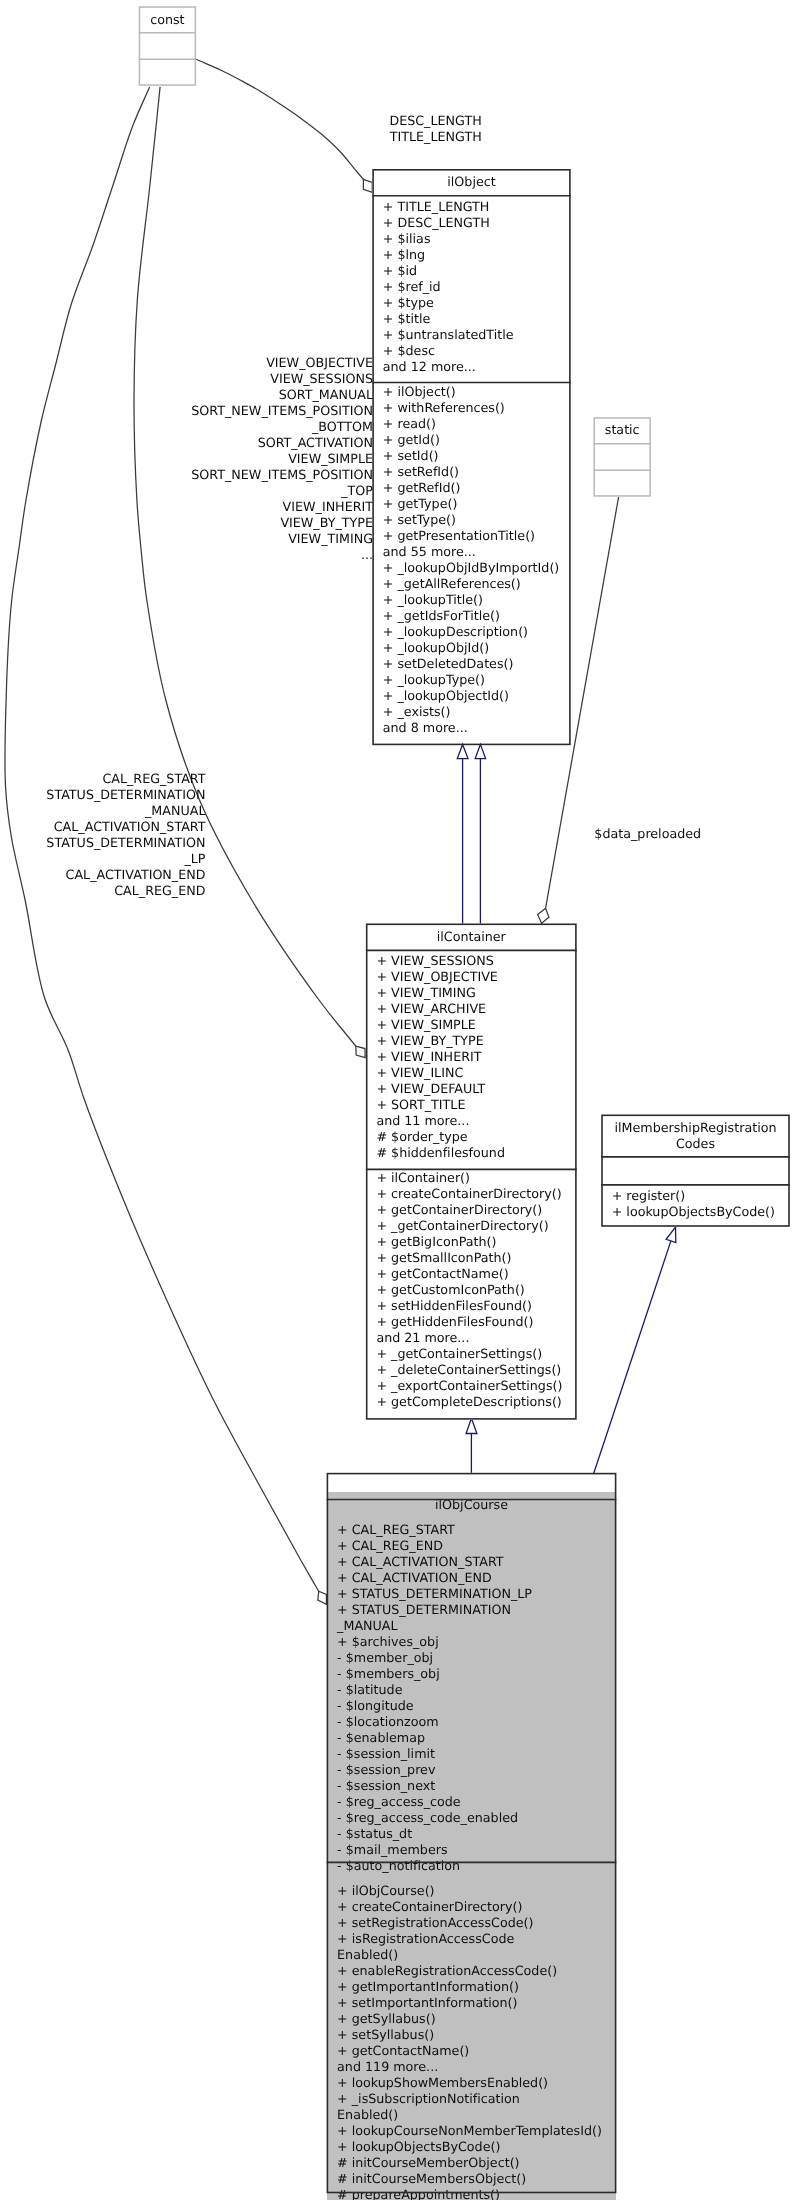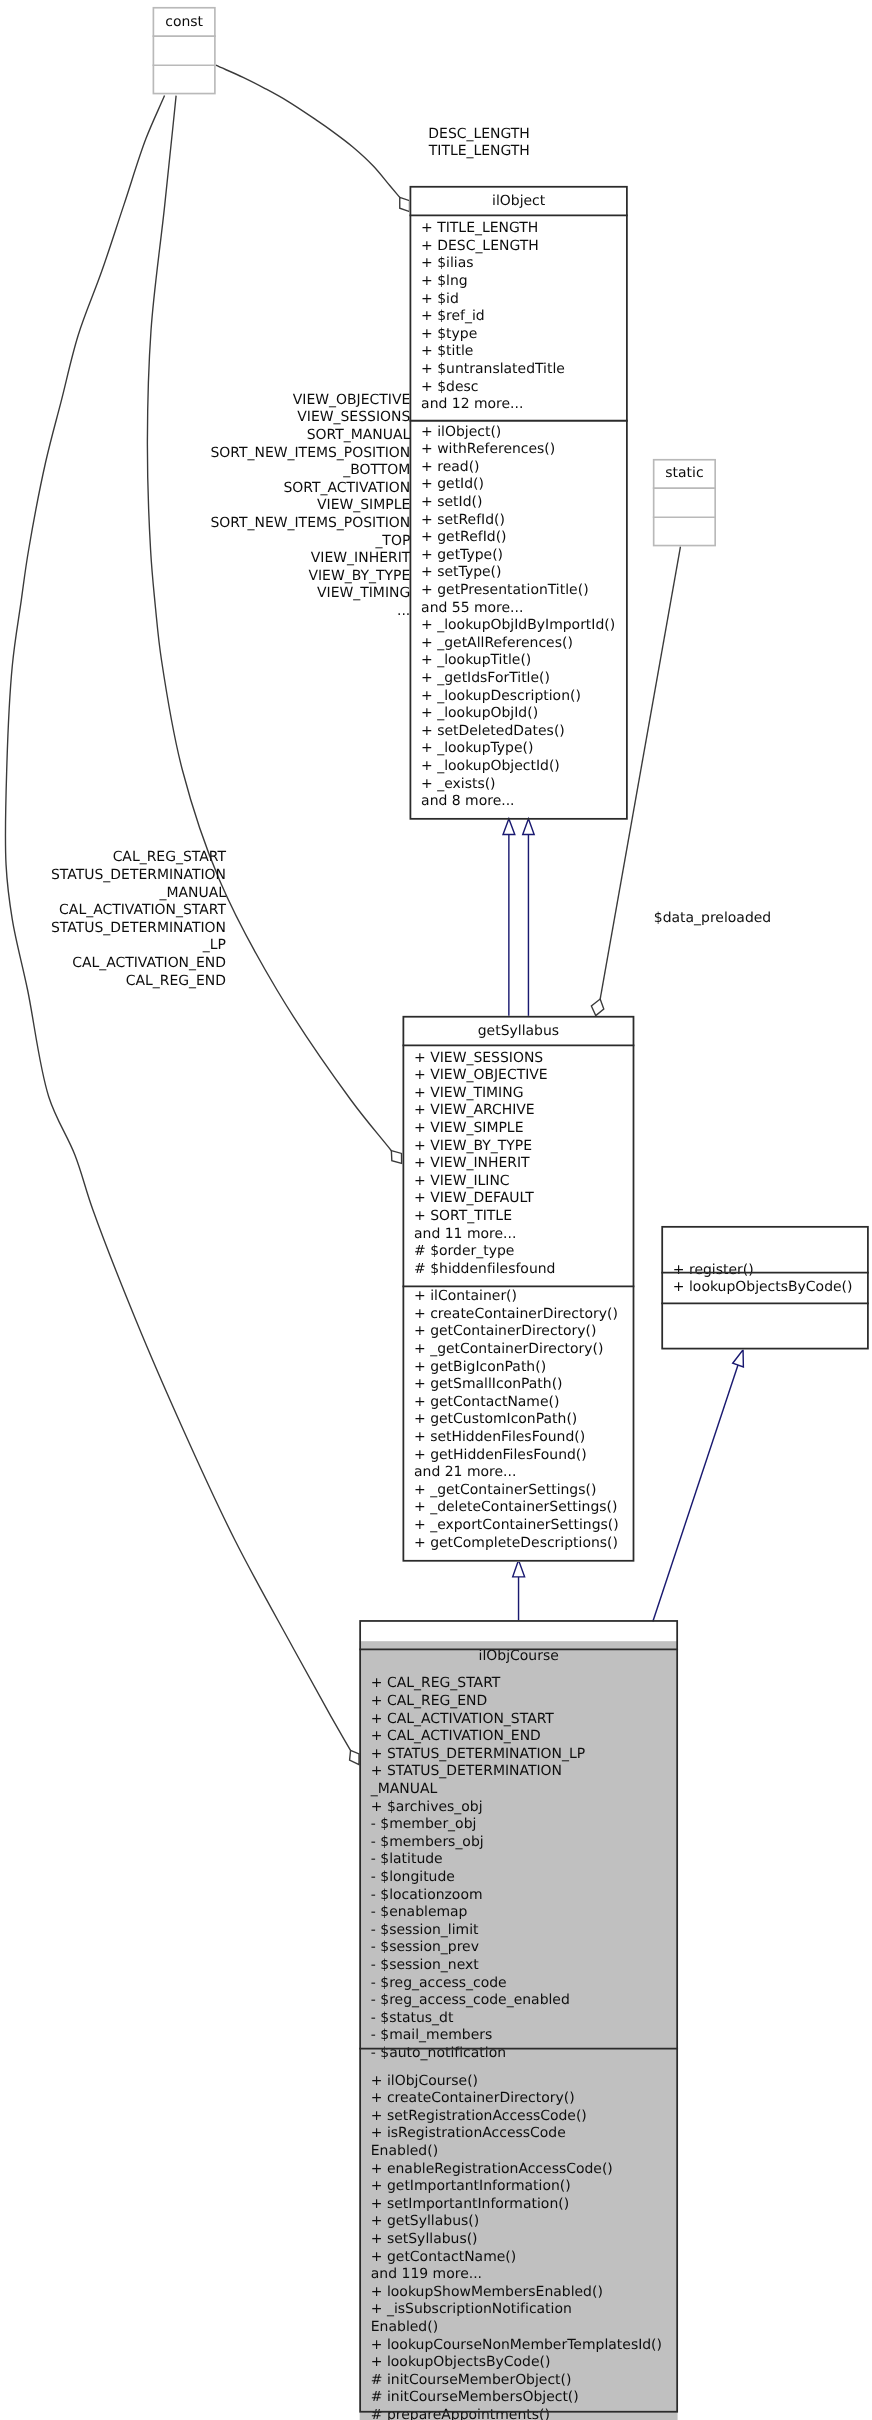--- a/index.html
+++ b/index.html
@@ -111,21 +111,21 @@
         <div class="row">+ setDeletedDates()</div>
         <div class="row">+ _lookupType()</div>
         <div class="row">+ _lookupObjectId()</div>
         <div class="row">+ _exists()</div>
         <div class="row">and 8 more...</div>
       </div>
   </div>
 
   <div class="node strong" style="left:365.9px;top:923.5px;width:210.8px;height:496.2px;">
     <div class="sect ttl">
-      <div class="row">getSyllabus</div>
+      <div class="row">ilContainer</div>
     </div>
     <div class="sect dstrong">
         <div class="row">+ VIEW_SESSIONS</div>
         <div class="row">+ VIEW_OBJECTIVE</div>
         <div class="row">+ VIEW_TIMING</div>
         <div class="row">+ VIEW_ARCHIVE</div>
         <div class="row">+ VIEW_SIMPLE</div>
         <div class="row">+ VIEW_BY_TYPE</div>
         <div class="row">+ VIEW_INHERIT</div>
         <div class="row">+ VIEW_ILINC</div>
@@ -148,20 +148,24 @@
         <div class="row">+ getHiddenFilesFound()</div>
         <div class="row">and 21 more...</div>
         <div class="row">+ _getContainerSettings()</div>
         <div class="row">+ _deleteContainerSettings()</div>
         <div class="row">+ _exportContainerSettings()</div>
         <div class="row">+ getCompleteDescriptions()</div>
       </div>
   </div>
 
   <div class="node strong" style="left:601.2px;top:1114.5px;width:188.6px;height:112.3px;">
+    <div class="sect ttl">
+        <div class="row">ilMembershipRegistration</div>
+        <div class="row">Codes</div>
+      </div>
     <div class="sect dstrong" style="height:28px"></div>
     <div class="sect dstrong">
         <div class="row">+ register()</div>
         <div class="row">+ lookupObjectsByCode()</div>
       </div>
   </div>
 
   <div class="node strong filled" style="left:326.6px;top:1492px;width:289.8px;height:720.5px;">
     <div class="sect ttl">
       <div class="row">ilObjCourse</div>

